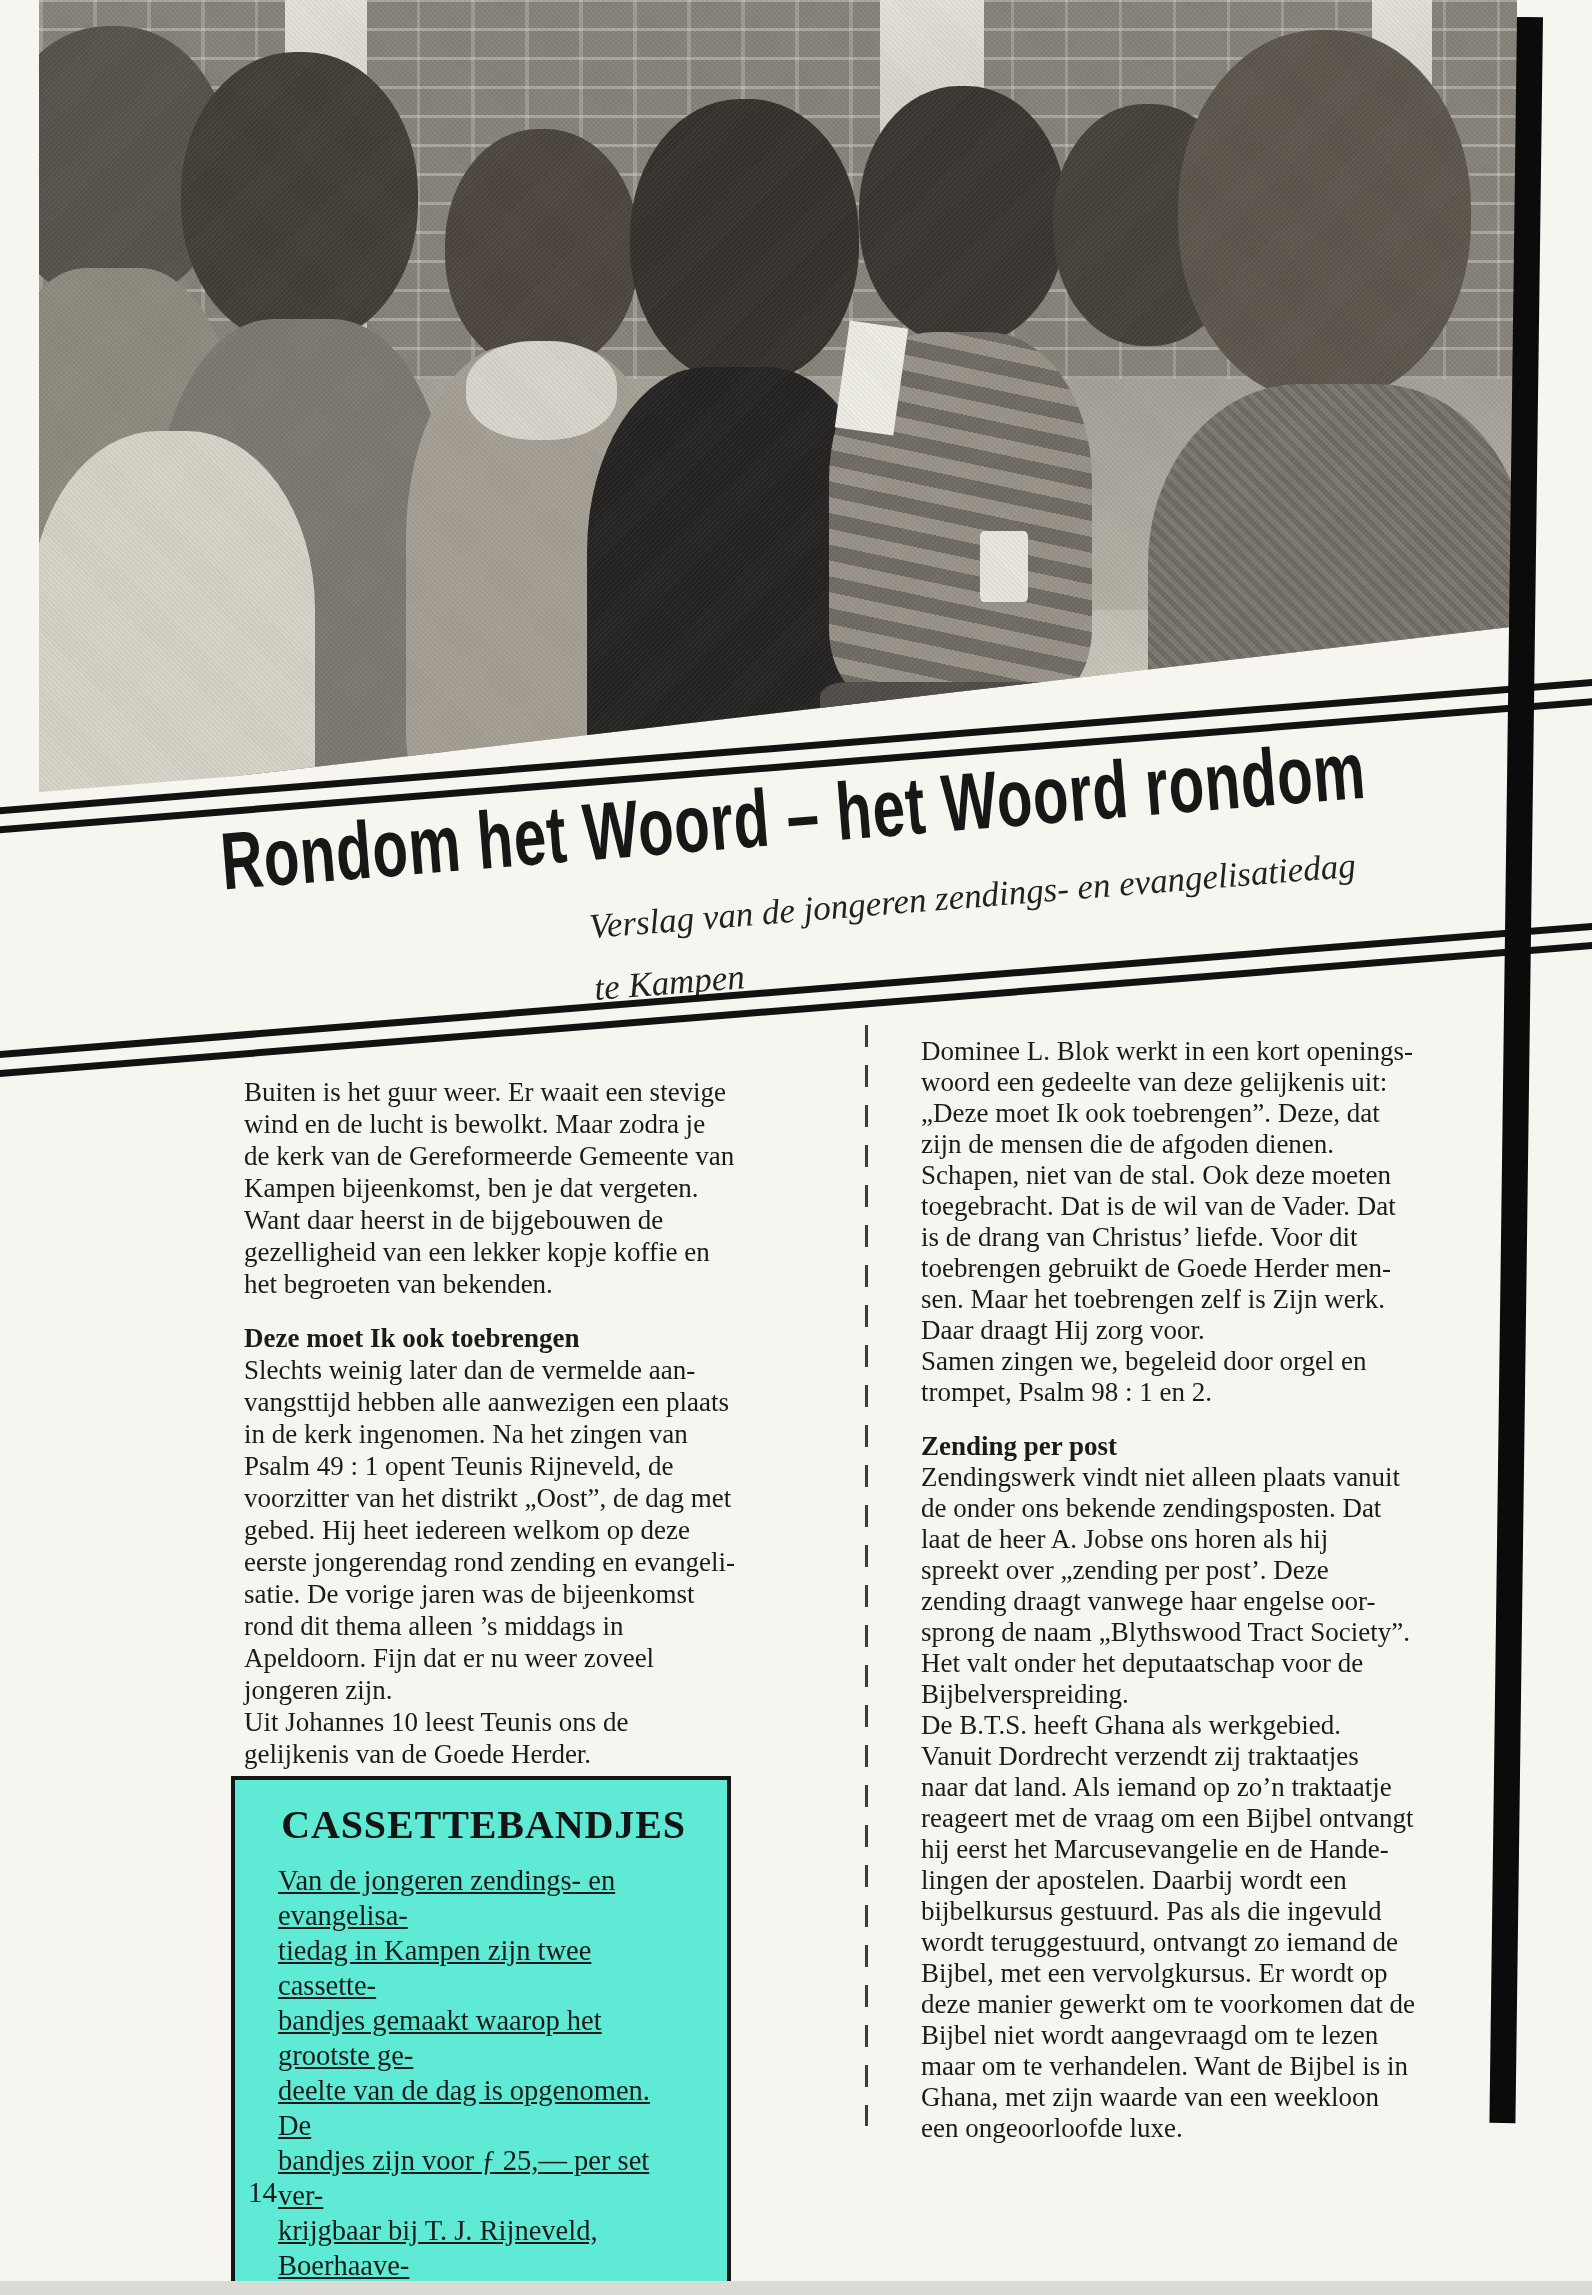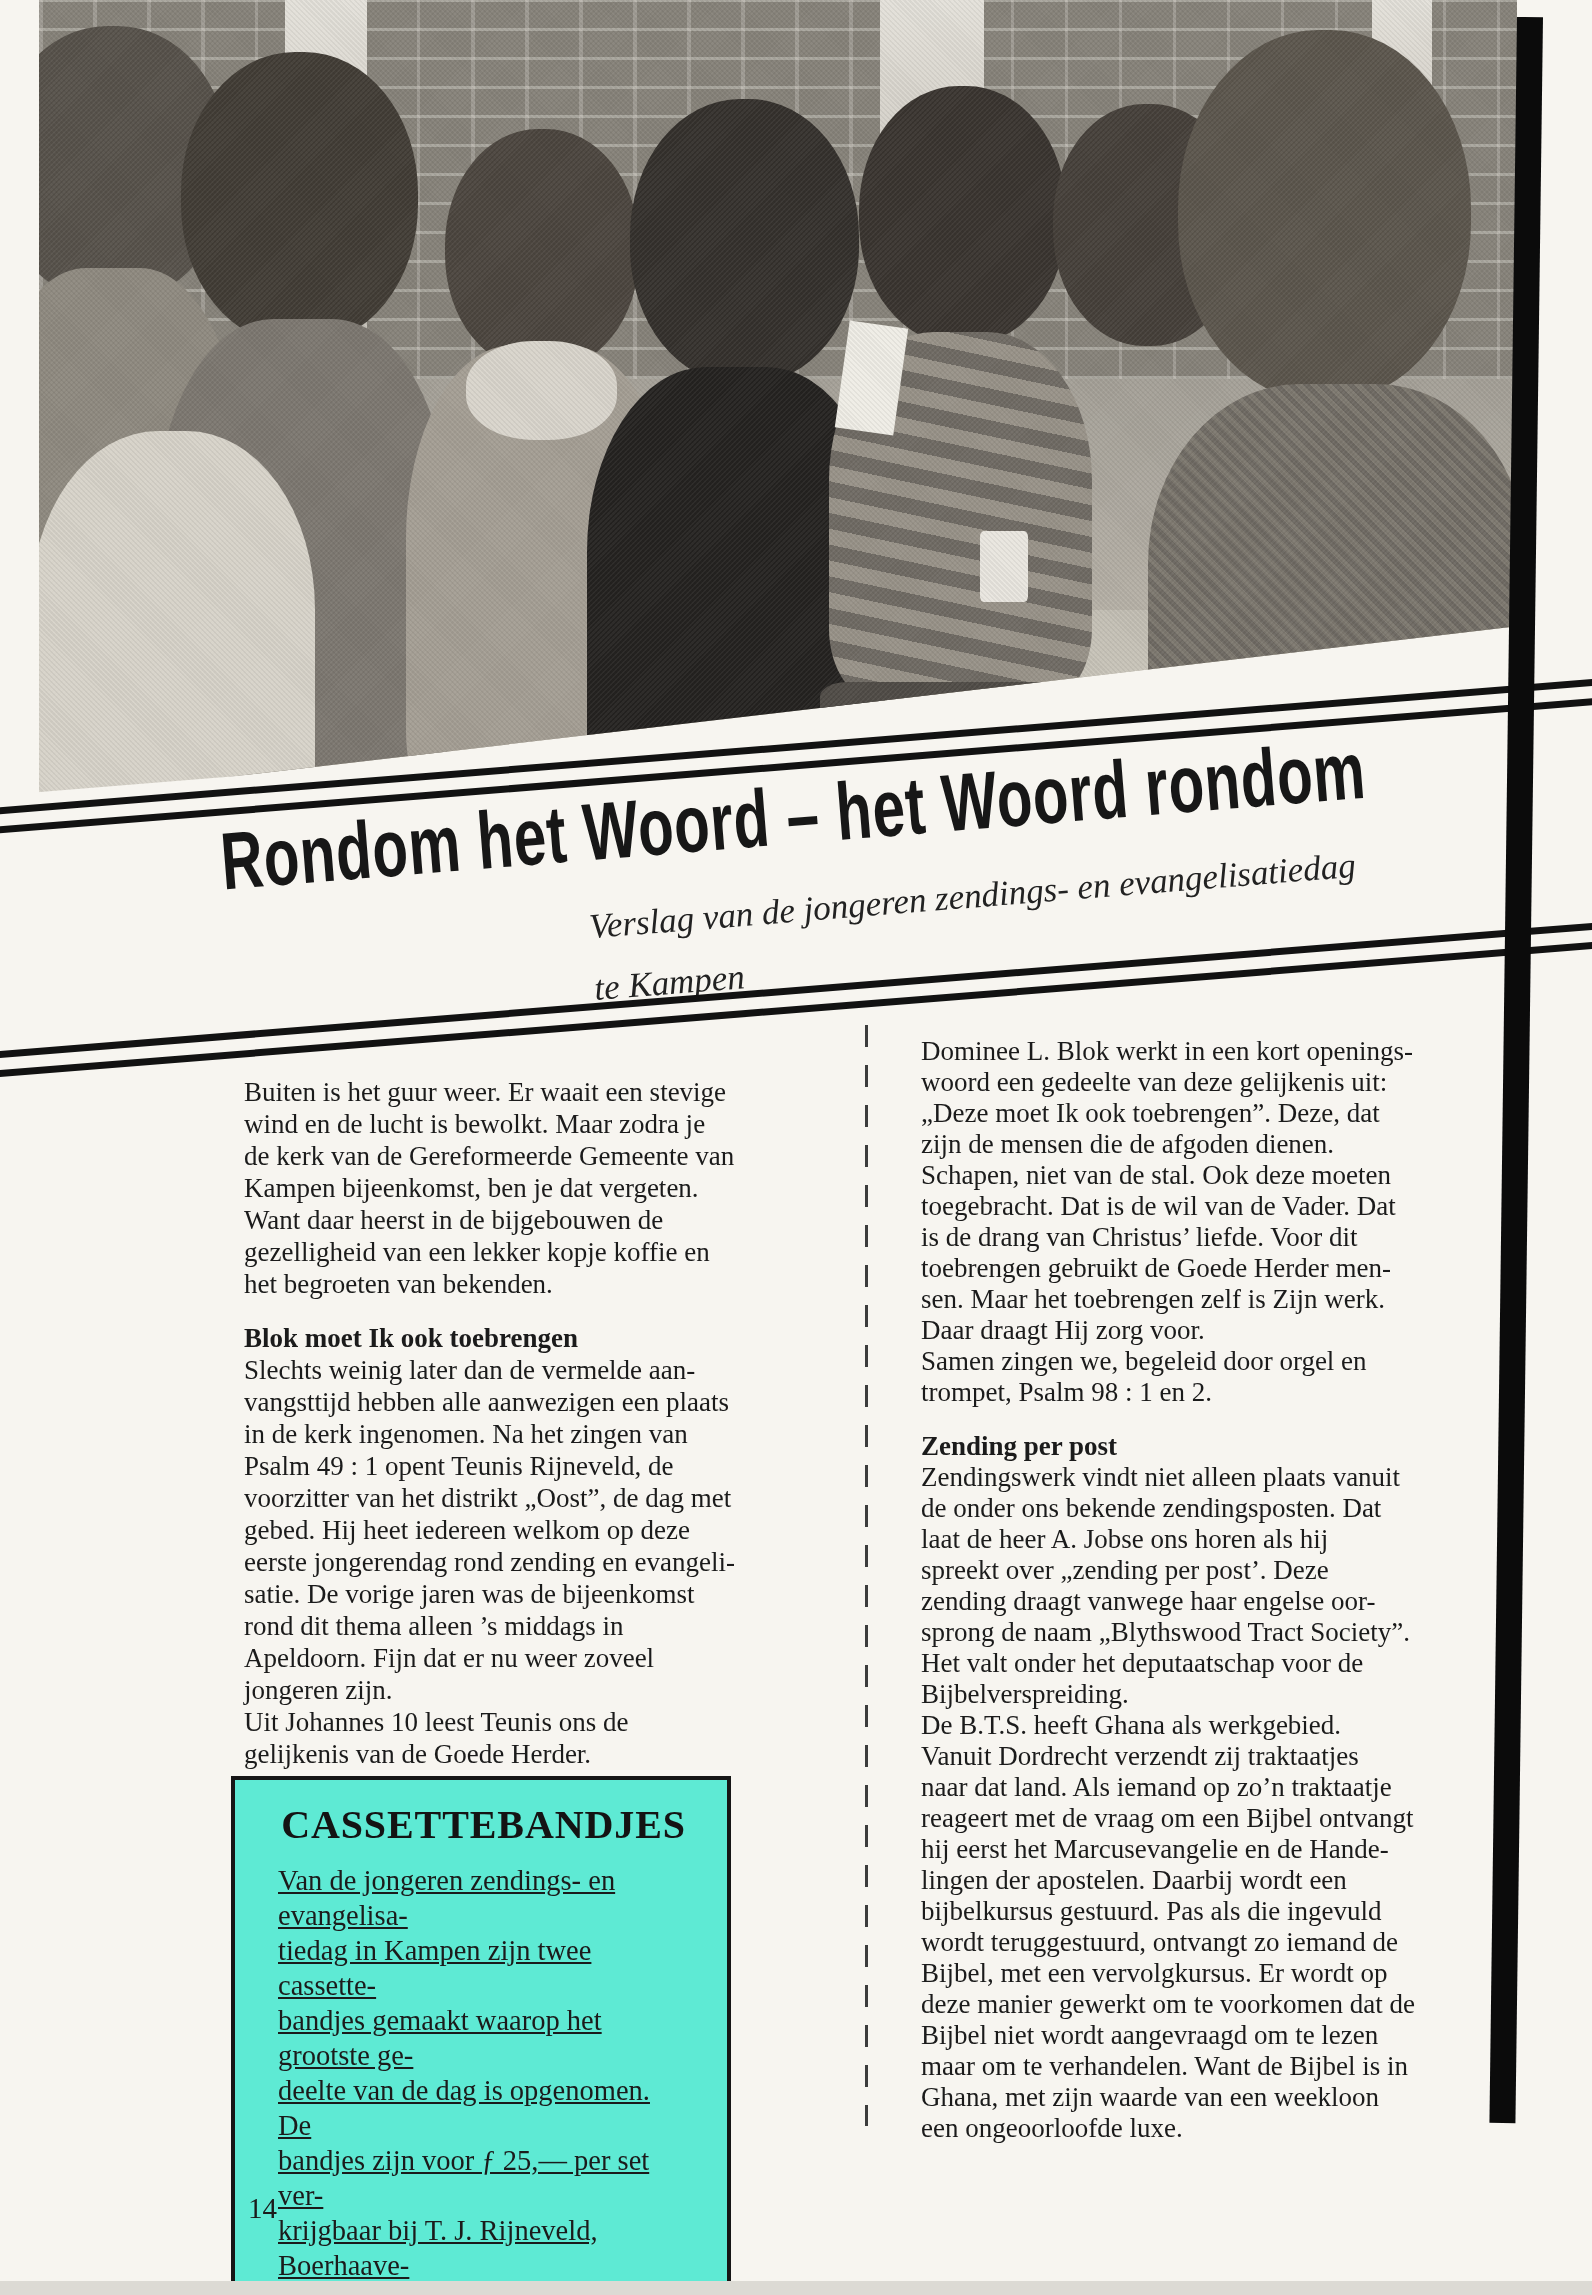--- a/index.html
+++ b/index.html
@@ -61,21 +61,21 @@
     position:absolute;left:865px;top:1025px;width:2.6px;height:1101px;z-index:1;
     background:repeating-linear-gradient(180deg,#3c3c3c 0 22.4px,rgba(0,0,0,0) 22.4px 40px);
   }
   .cass-box{
     position:absolute;left:231px;top:1776px;width:500px;box-sizing:border-box;
     border:4.3px solid #161616;padding:22.4px 38px 26px 43px;background:#5eead4;
   }
   .cass-title{margin:0;text-align:center;font-size:40px;line-height:45px;
     font-weight:700;letter-spacing:0.9px;color:#141414;}
   .cass-body{margin:15.5px 0 0 0;font-size:28.5px;line-height:35px;white-space:pre-line;text-decoration:underline;}
-  .page-number{position:absolute;left:248px;top:2176px;font-size:29px;margin-top:16px;}
+  .page-number{position:absolute;left:248px;top:2176px;font-size:29px;}
   
   .right-bar{position:absolute;left:1517px;top:17.3px;width:26px;height:2106px;
     background:#0b0b0b;transform:rotate(.75deg);transform-origin:top left;z-index:6;}
   .bottom-strip{position:absolute;left:0;bottom:0;width:100%;height:14px;background:#dcdad4;z-index:6;}
 </style>
 </head>
 <body>
 
 <div class="photo" title="Zwart-wit foto: groep jongeren staat pratend bij elkaar met koffie, voor een bakstenen muur">
   <div class="ph-wall"></div>
@@ -116,21 +116,21 @@
 <div class="divider"></div>
 
 <div class="col col-left">
   <p>Buiten is het guur weer. Er waait een stevige
 wind en de lucht is bewolkt. Maar zodra je
 de kerk van de Gereformeerde Gemeente van
 Kampen bijeenkomst, ben je dat vergeten.
 Want daar heerst in de bijgebouwen de
 gezelligheid van een lekker kopje koffie en
 het begroeten van bekenden.</p>
-  <h3>Blok moet Ik ook toebrengen</h3>
+  <h3>Deze moet Ik ook toebrengen</h3>
   <p>Slechts weinig later dan de vermelde aan-
 vangsttijd hebben alle aanwezigen een plaats
 in de kerk ingenomen. Na het zingen van
 Psalm 49 : 1 opent Teunis Rijneveld, de
 voorzitter van het distrikt „Oost”, de dag met
 gebed. Hij heet iedereen welkom op deze
 eerste jongerendag rond zending en evangeli-
 satie. De vorige jaren was de bijeenkomst
 rond dit thema alleen ’s middags in
 Apeldoorn. Fijn dat er nu weer zoveel

